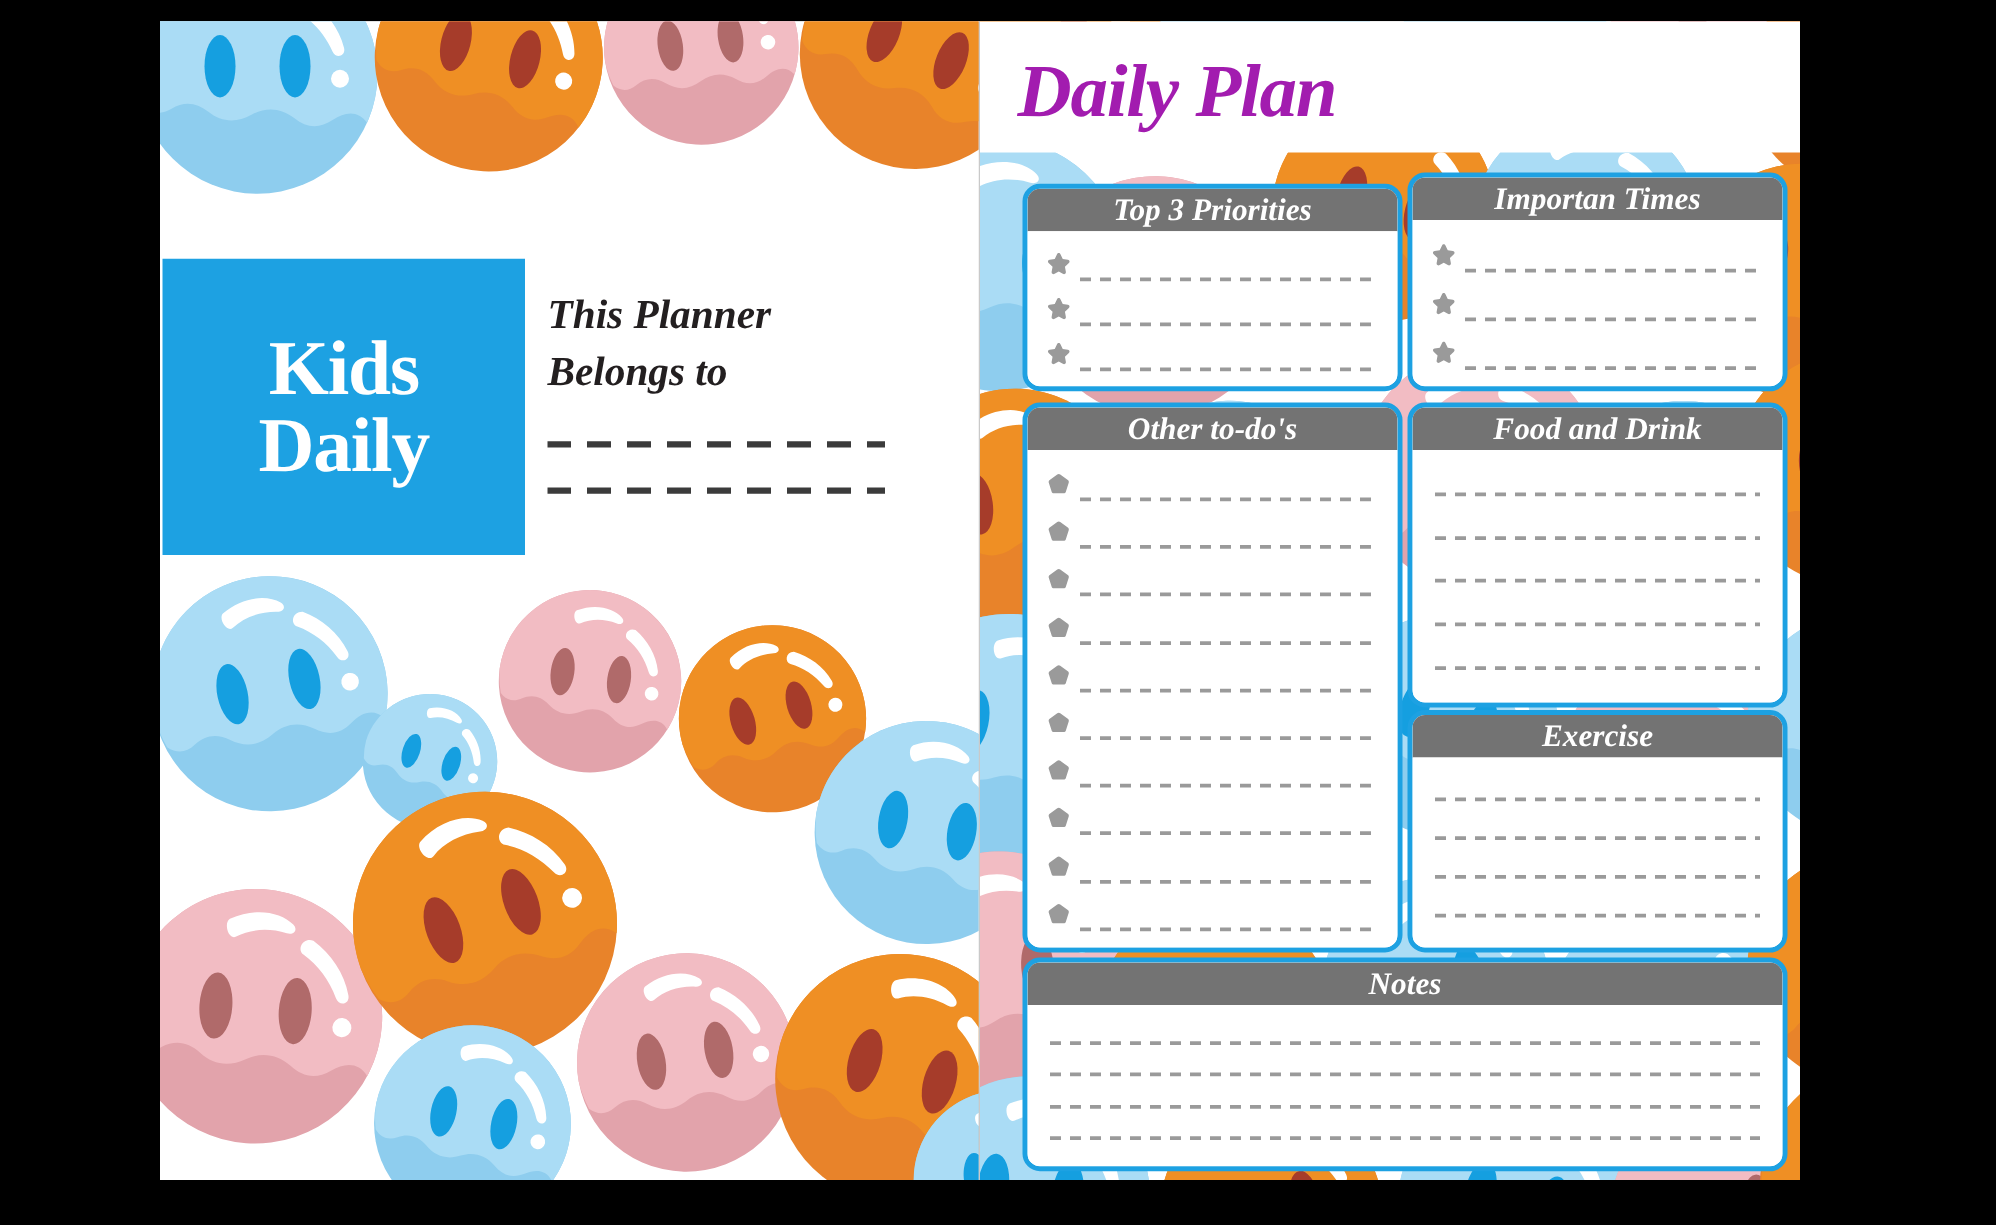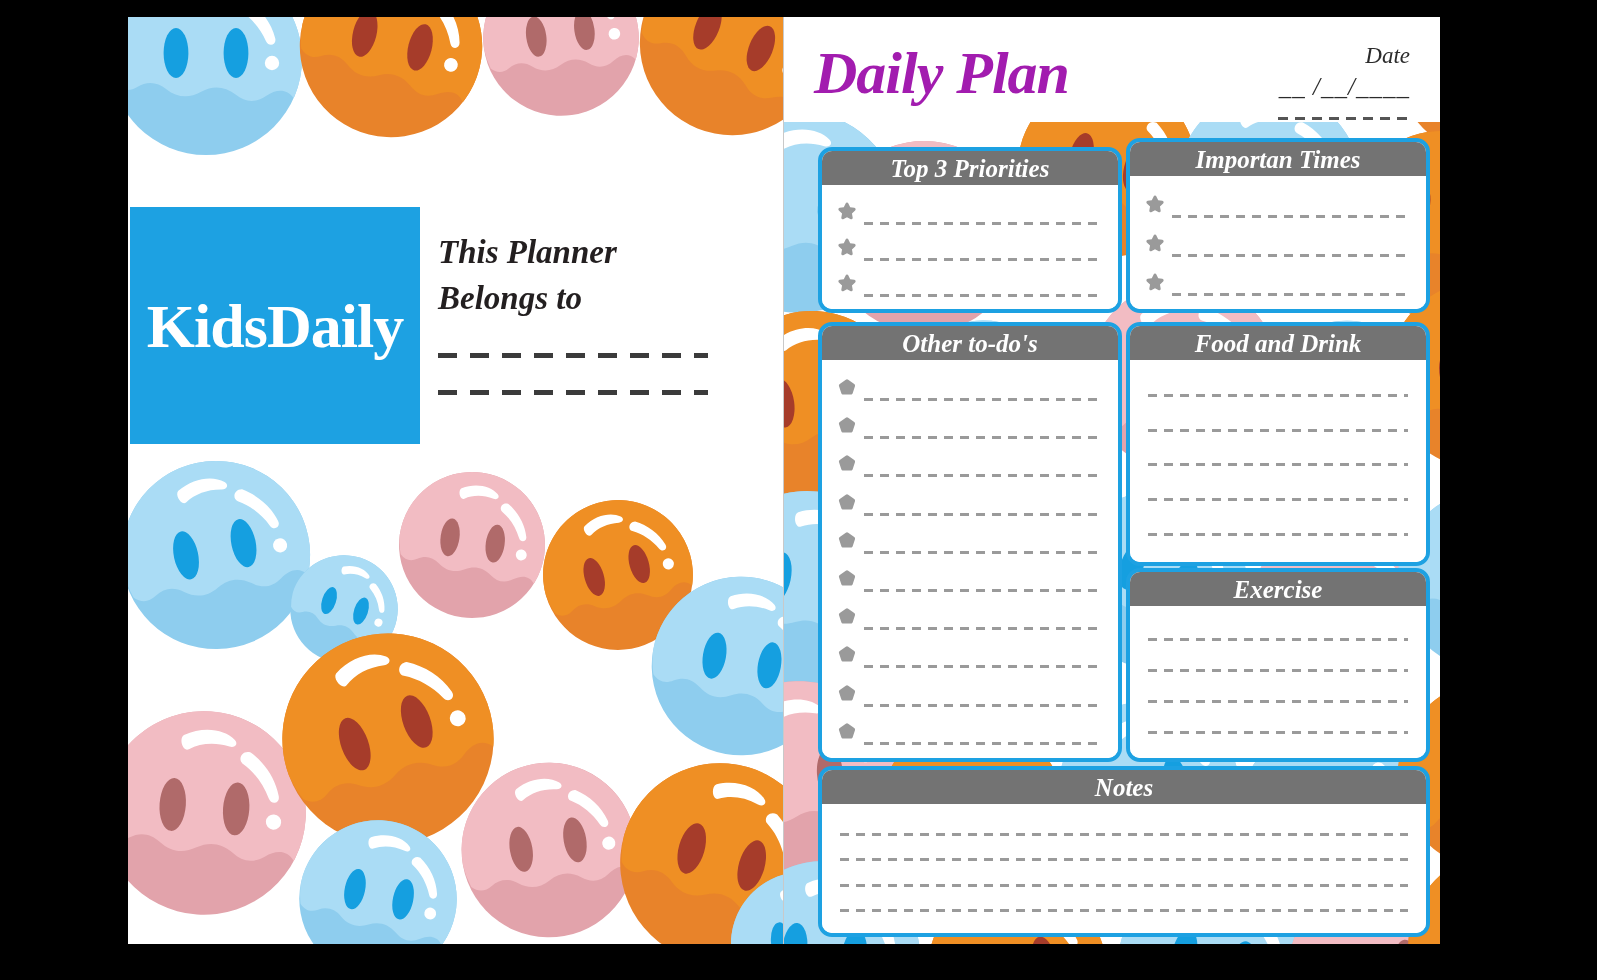--- a/index.html
+++ b/index.html
@@ -20,21 +20,21 @@
   #gutter{position:absolute;left:655px;top:0;width:1px;height:100%;background:#c9c9c9;z-index:40;}
 
   
   .bub{position:absolute;}
   .bub svg{display:block;width:100%;height:100%;}
 
   
   #title-block{
     position:absolute;left:2px;top:190px;width:290px;height:237px;
     background:#1da1e2;z-index:20;
-    display:flex;flex-direction:row;align-items:center;justify-content:center;
+    display:flex;flex-direction:column;align-items:center;justify-content:center;
   }
   #title-block .tline{
     color:#fff;font-family:"Liberation Serif",serif;font-weight:bold;
     font-size:62px;line-height:62px;letter-spacing:-1px;
   }
 
   #belongs{position:absolute;left:310px;top:212px;width:270px;z-index:20;}
   #belongs .bl{
     font-family:"Liberation Serif",serif;font-style:italic;font-weight:bold;
     font-size:33px;line-height:46px;color:#231f20;
@@ -602,25 +602,20 @@
               <path fill="#ffffff" d="M38 14c9-5 19-4 24 .5 2 1.8.6 4-2.2 3.4-7-1.6-13.8-.6-19 2.6-2.8 1.7-5.2-4.8-2.8-6.5z"></path>
               <path fill="#ffffff" d="M70 20c7 4.5 12.5 11.4 14.6 19.6.9 3.4-3.2 4.6-4.6 1.5-3-6.6-7.6-12-13.4-15.6-2.6-1.6-.9-6.5 3.4-5.5z"></path>
               <circle cx="83" cy="52" r="3.6" fill="#ffffff"></circle>
             </svg>
           </div>
         </div>
 
       <div id="header-band"></div>
       <div id="plan-title">Daily Plan</div>
 
-      <div id="date-wrap">
-        <div class="dlabel">Date</div>
-        <div class="dslots">__ /__/____</div>
-        <div class="dline"></div>
-      </div>
 
       <div class="panel" id="p-top3">
           <div class="panel-head">
             <span>Top 3 Priorities</span>
           </div>
           <div class="panel-body">
             <div class="pad">
               <div class="row">
                 <span class="bullet">
                   <svg viewBox="0 0 24 24">

